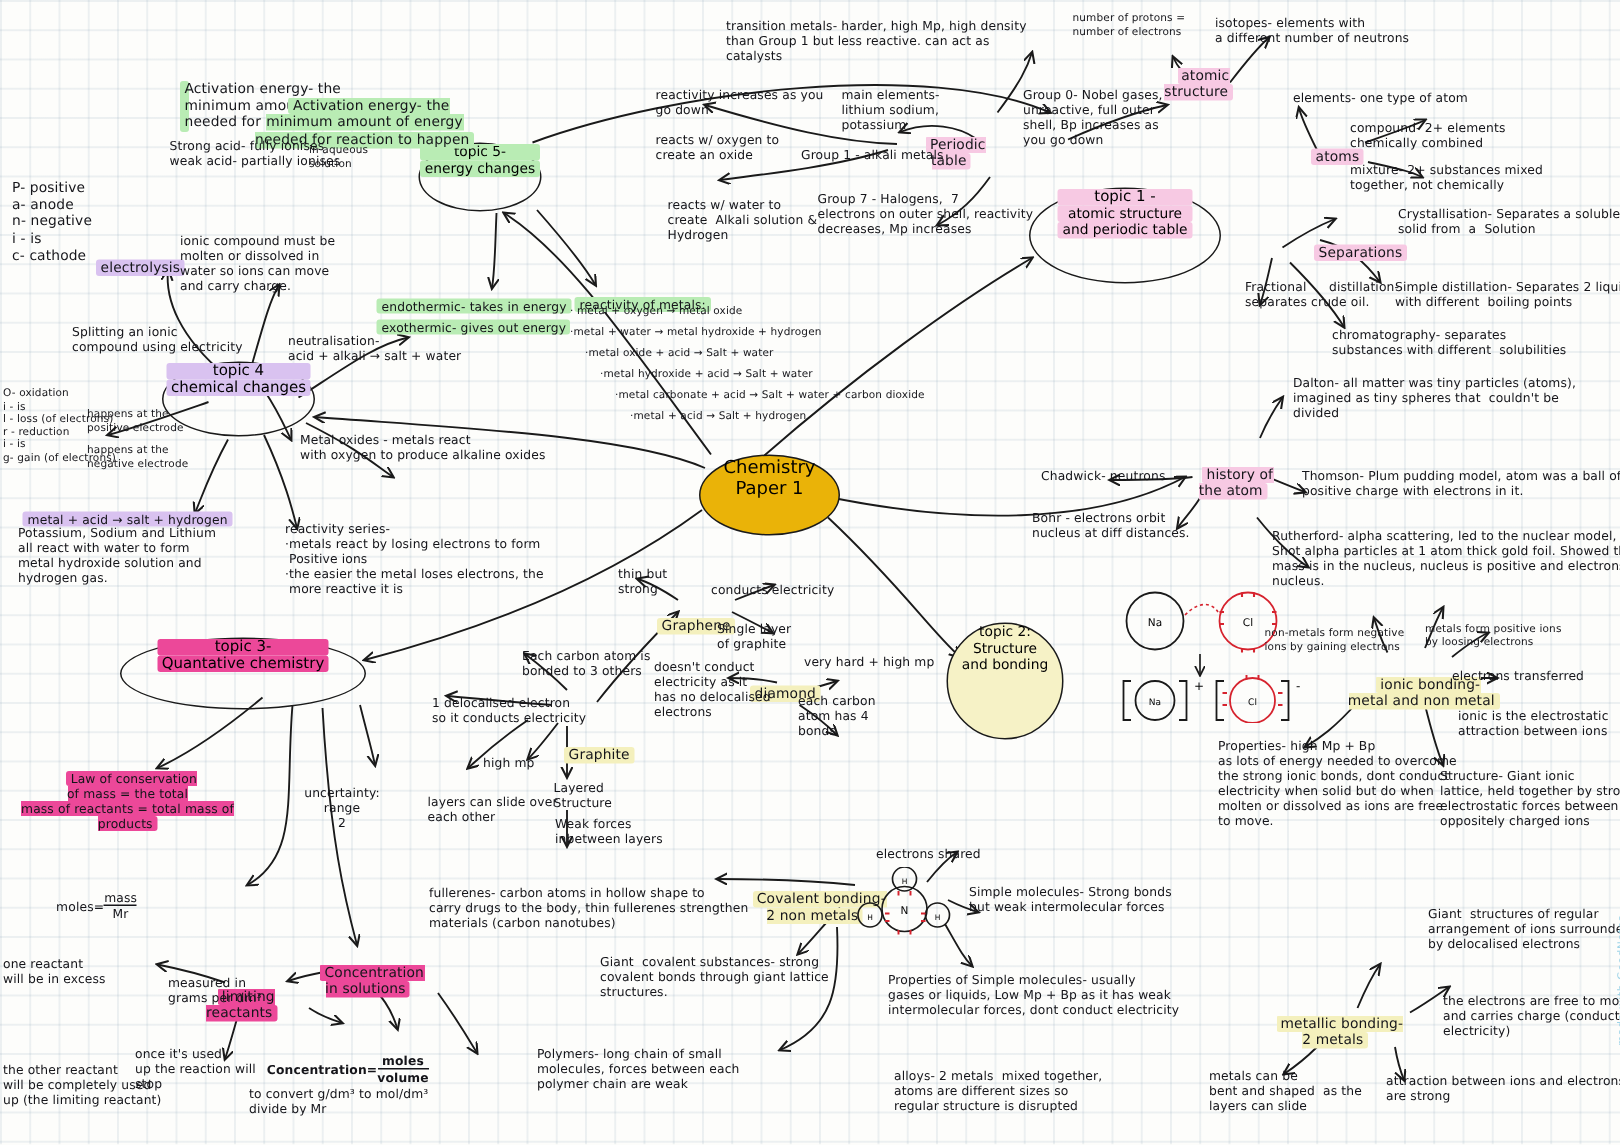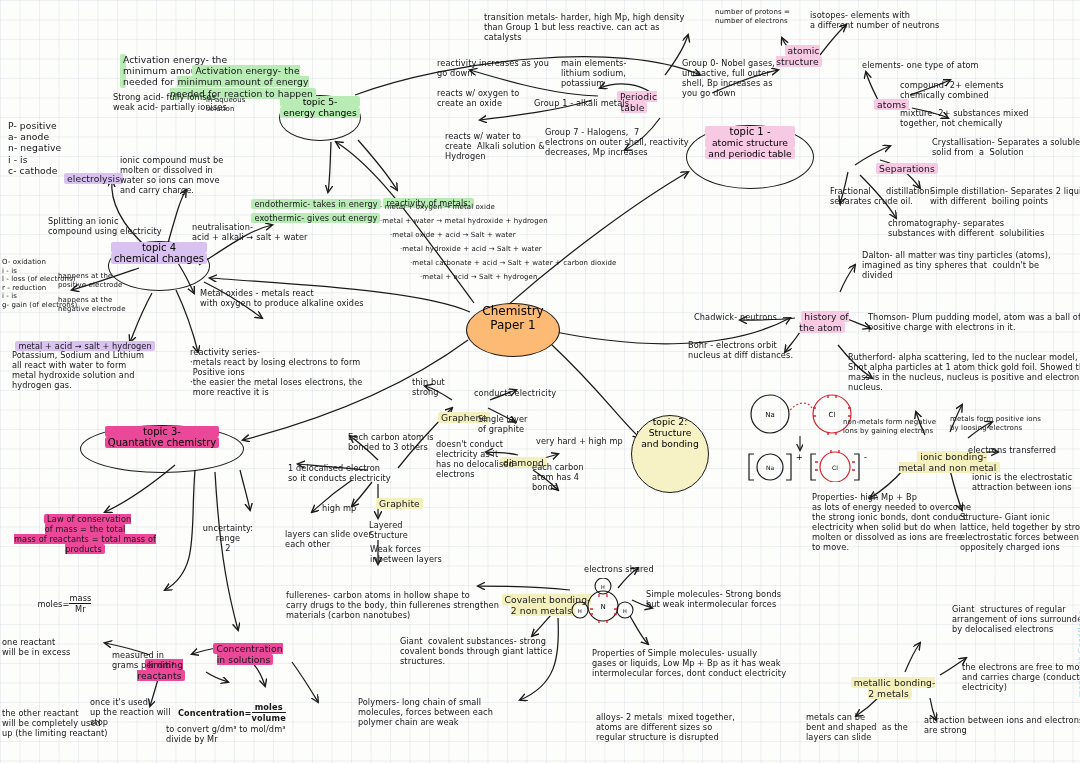--- a/index.html
+++ b/index.html
@@ -39,21 +39,21 @@
   .hl-y{background:#f4f0bd;padding:0 3px;border-radius:2px;}
   .hl-b{background:#ec4899;padding:0 3px;border-radius:2px;}
   .ell{
     position:absolute;
     border:1.6px solid #1a1a1a;
     border-radius:50%;
     display:flex;align-items:flex-start;justify-content:center;
     text-align:center;
     background:transparent;
   }
-  .fillpink{background:#fdba74;}
+  .fillpink{background:#eab308;}
   .fillyel{background:#f6f2c6;}
   .atomdia{position:absolute;}
   .watermark{
     position:absolute;right:3px;top:610px;
     font-size:7px;color:#9fd4e8;
     transform:rotate(-90deg);transform-origin:right top;
     letter-spacing:.5px;
   }
 </style>
 </head>

